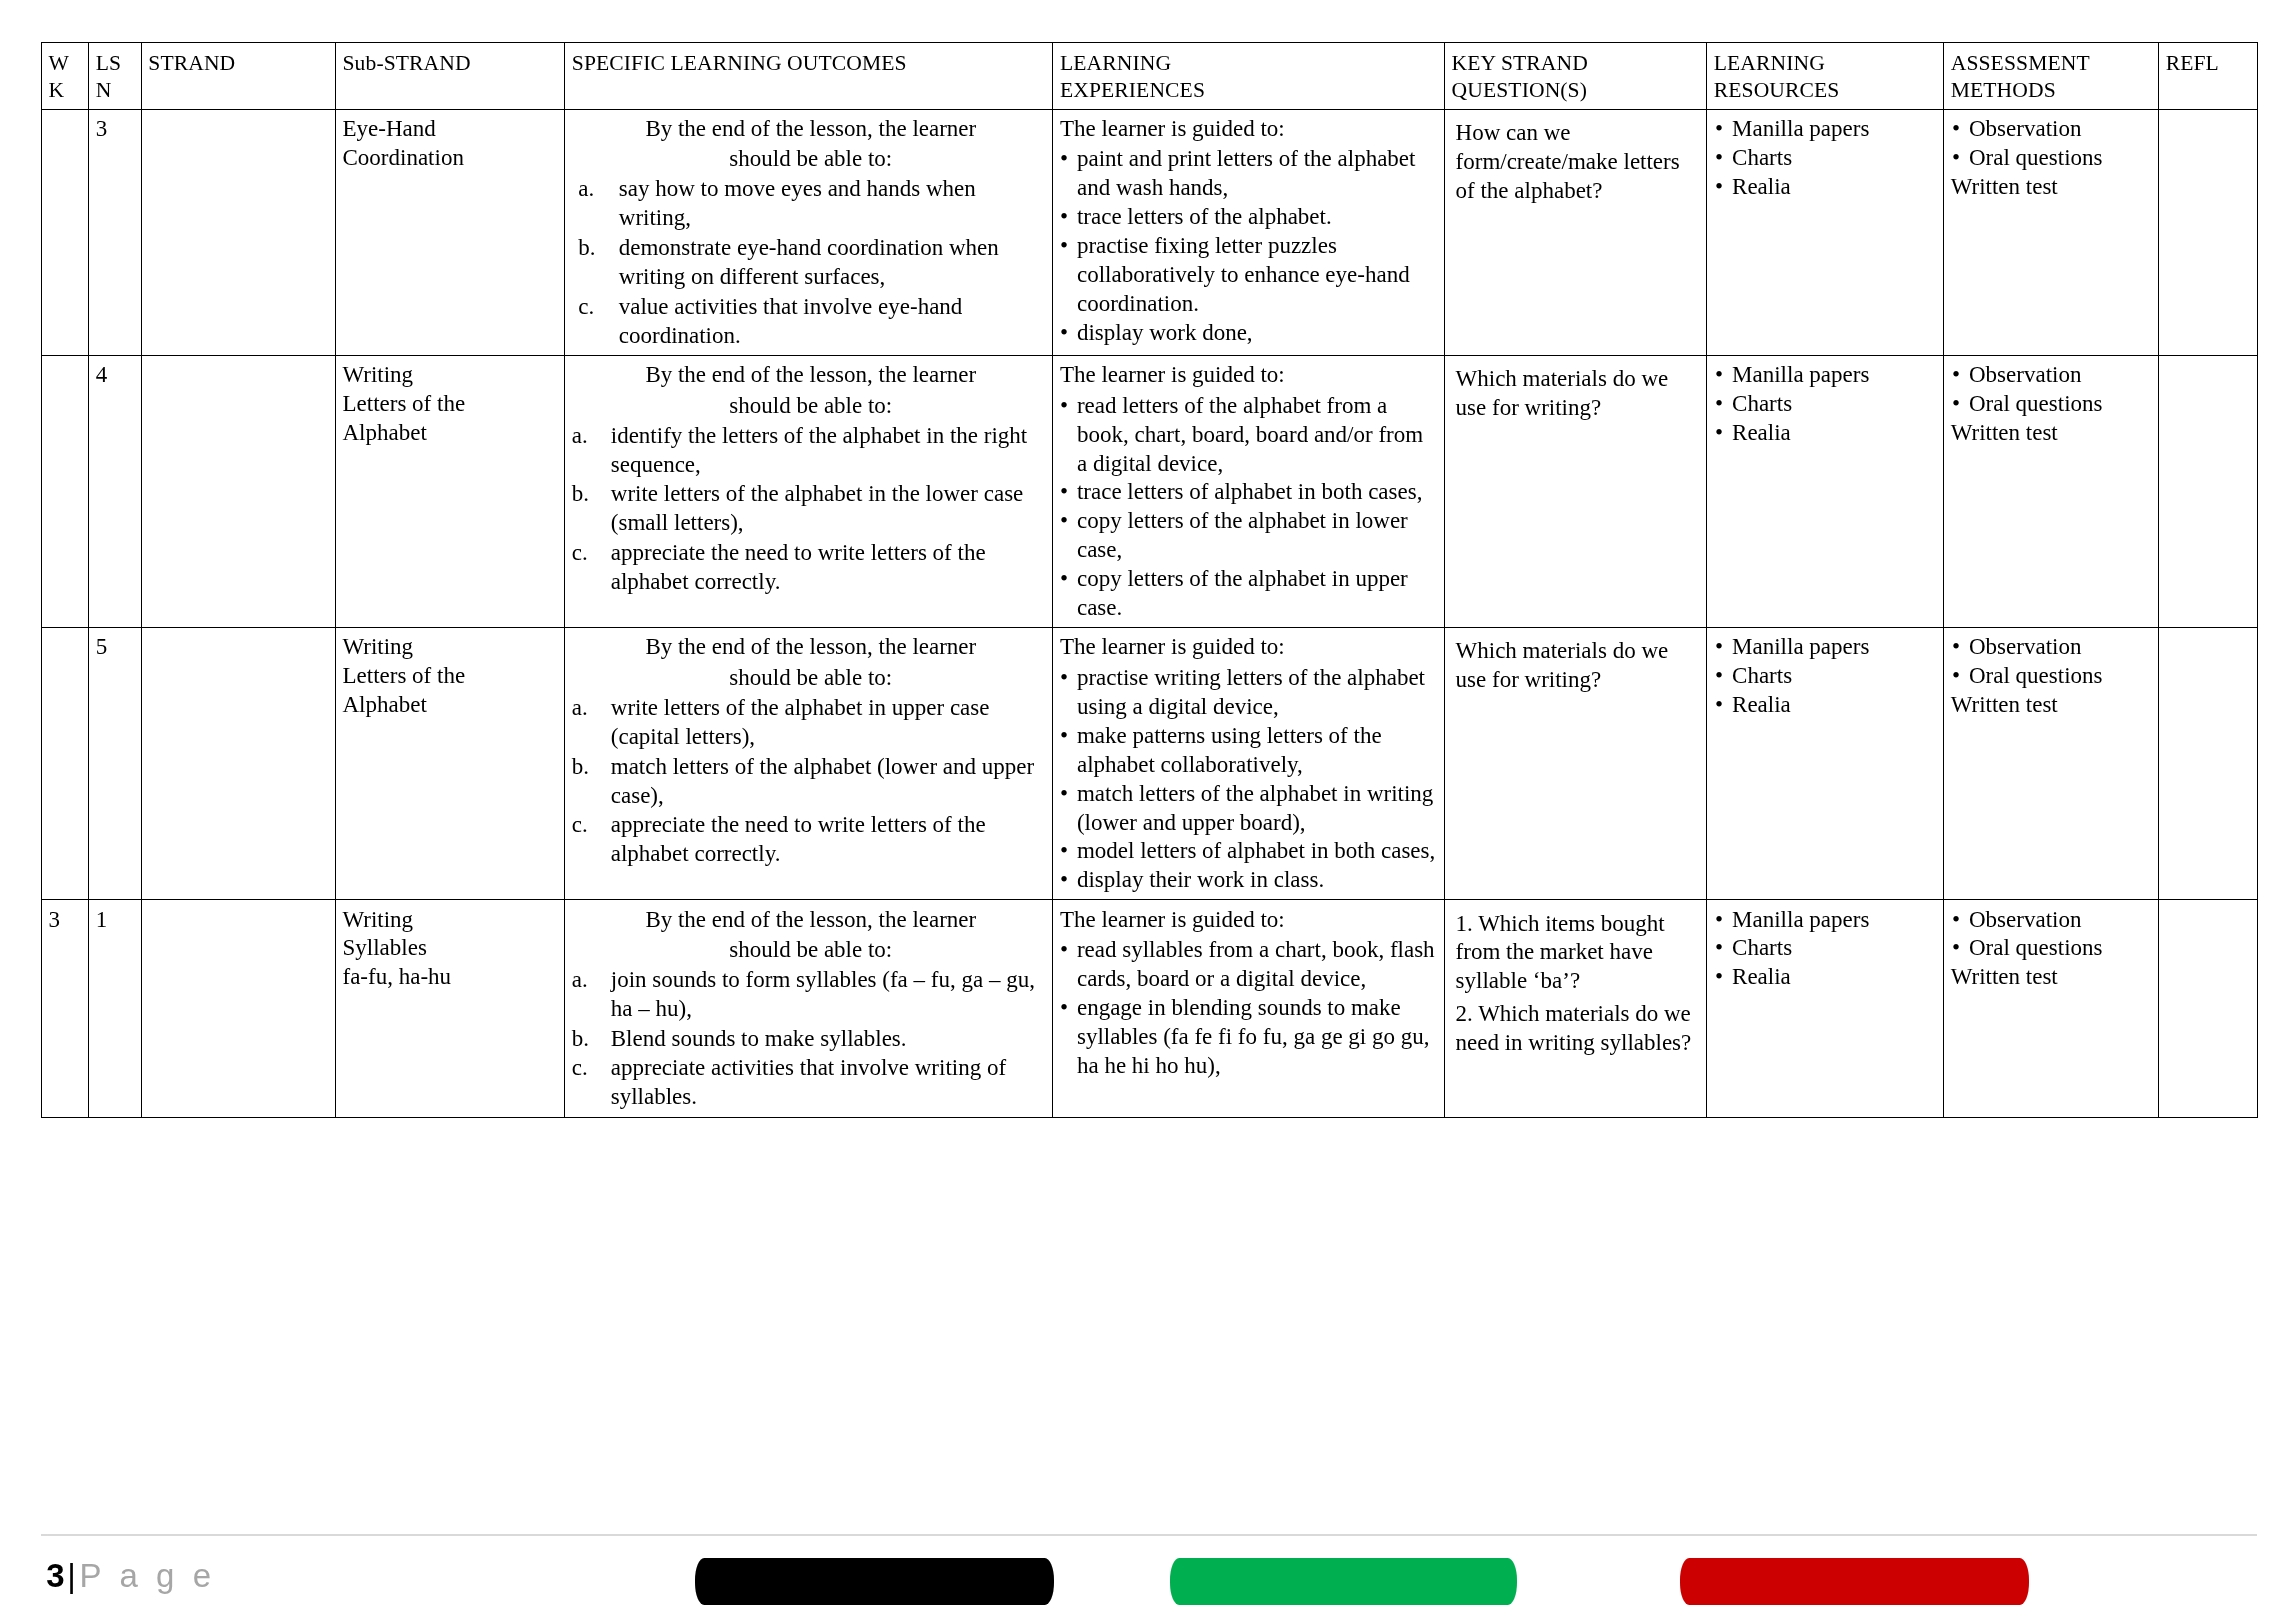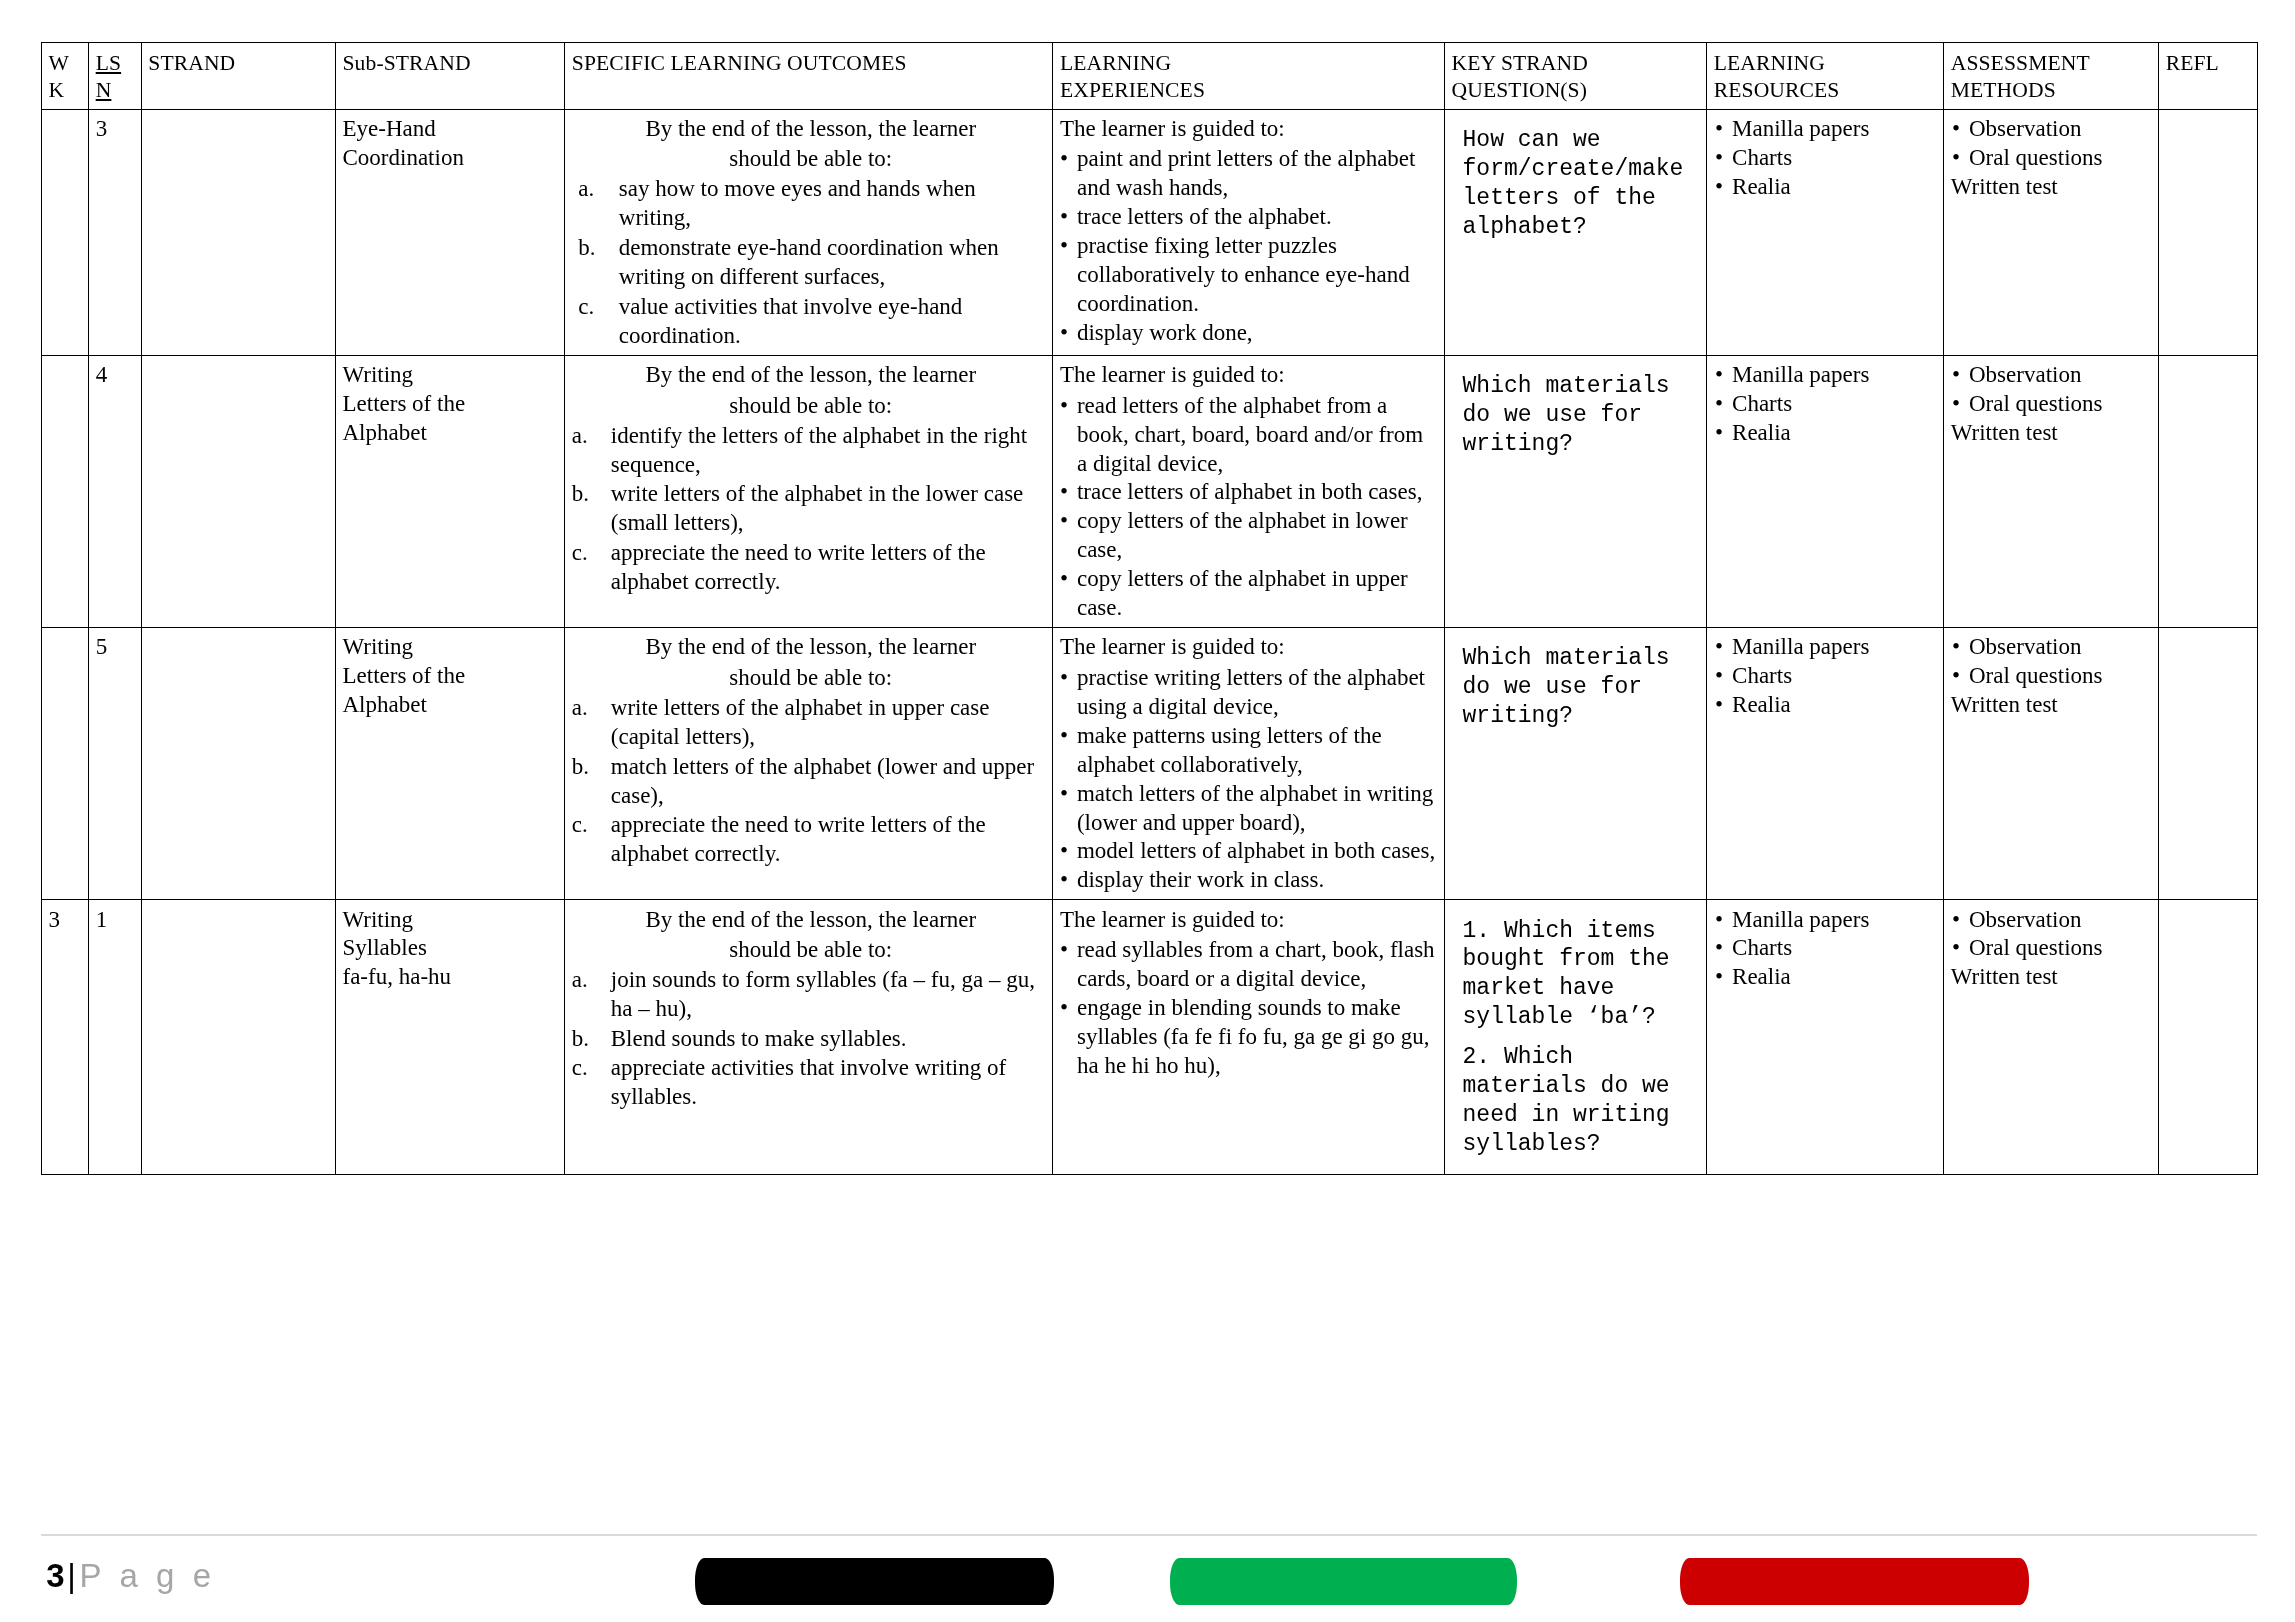--- a/index.html
+++ b/index.html
@@ -42,21 +42,21 @@
     font-weight: normal;
     text-align: left;
   }
   .scheme-table thead td {
     font-size: 21.6px;
     line-height: 1.28;
     letter-spacing: 0.1px;
     padding-top: 6.5px;
   }
   .hdr-wk   { width: 43px; }
-  .hdr-lsn  { width: 48px; text-decoration: underline; }
+  .hdr-lsn  { width: 48px; }
   .hdr-strand { width: 177px; }
   .hdr-sub  { width: 209px; }
   .hdr-slo  { width: 445px; }
   .hdr-le   { width: 357px; }
   .hdr-kiq  { width: 239px; }
   .hdr-lr   { width: 216px; }
   .hdr-am   { width: 196px; }
   .hdr-refl { width: 90px; }
   .num-cell { padding-left: 10.5px; font-size: 23.6px; }
 
@@ -114,21 +114,21 @@
     padding-left: 18.3px;
     margin: 0;
   }
   ul.plainbul > li .bt {
     position: absolute;
     left: 1.3px;
     top: 0;
   }
   .plaintext { margin: 0; padding-left: 0; }
 
-  .kiq-line { margin: 11px; font-family: Liberation Mono, monospace; }
+  .kiq-line { margin: 4px; }
 
   
   .footer-rule {
     position: absolute;
     left: 41px;
     top: 1534px;
     width: 2216px;
     height: 2px;
     background: #d9d9d9;
   }

